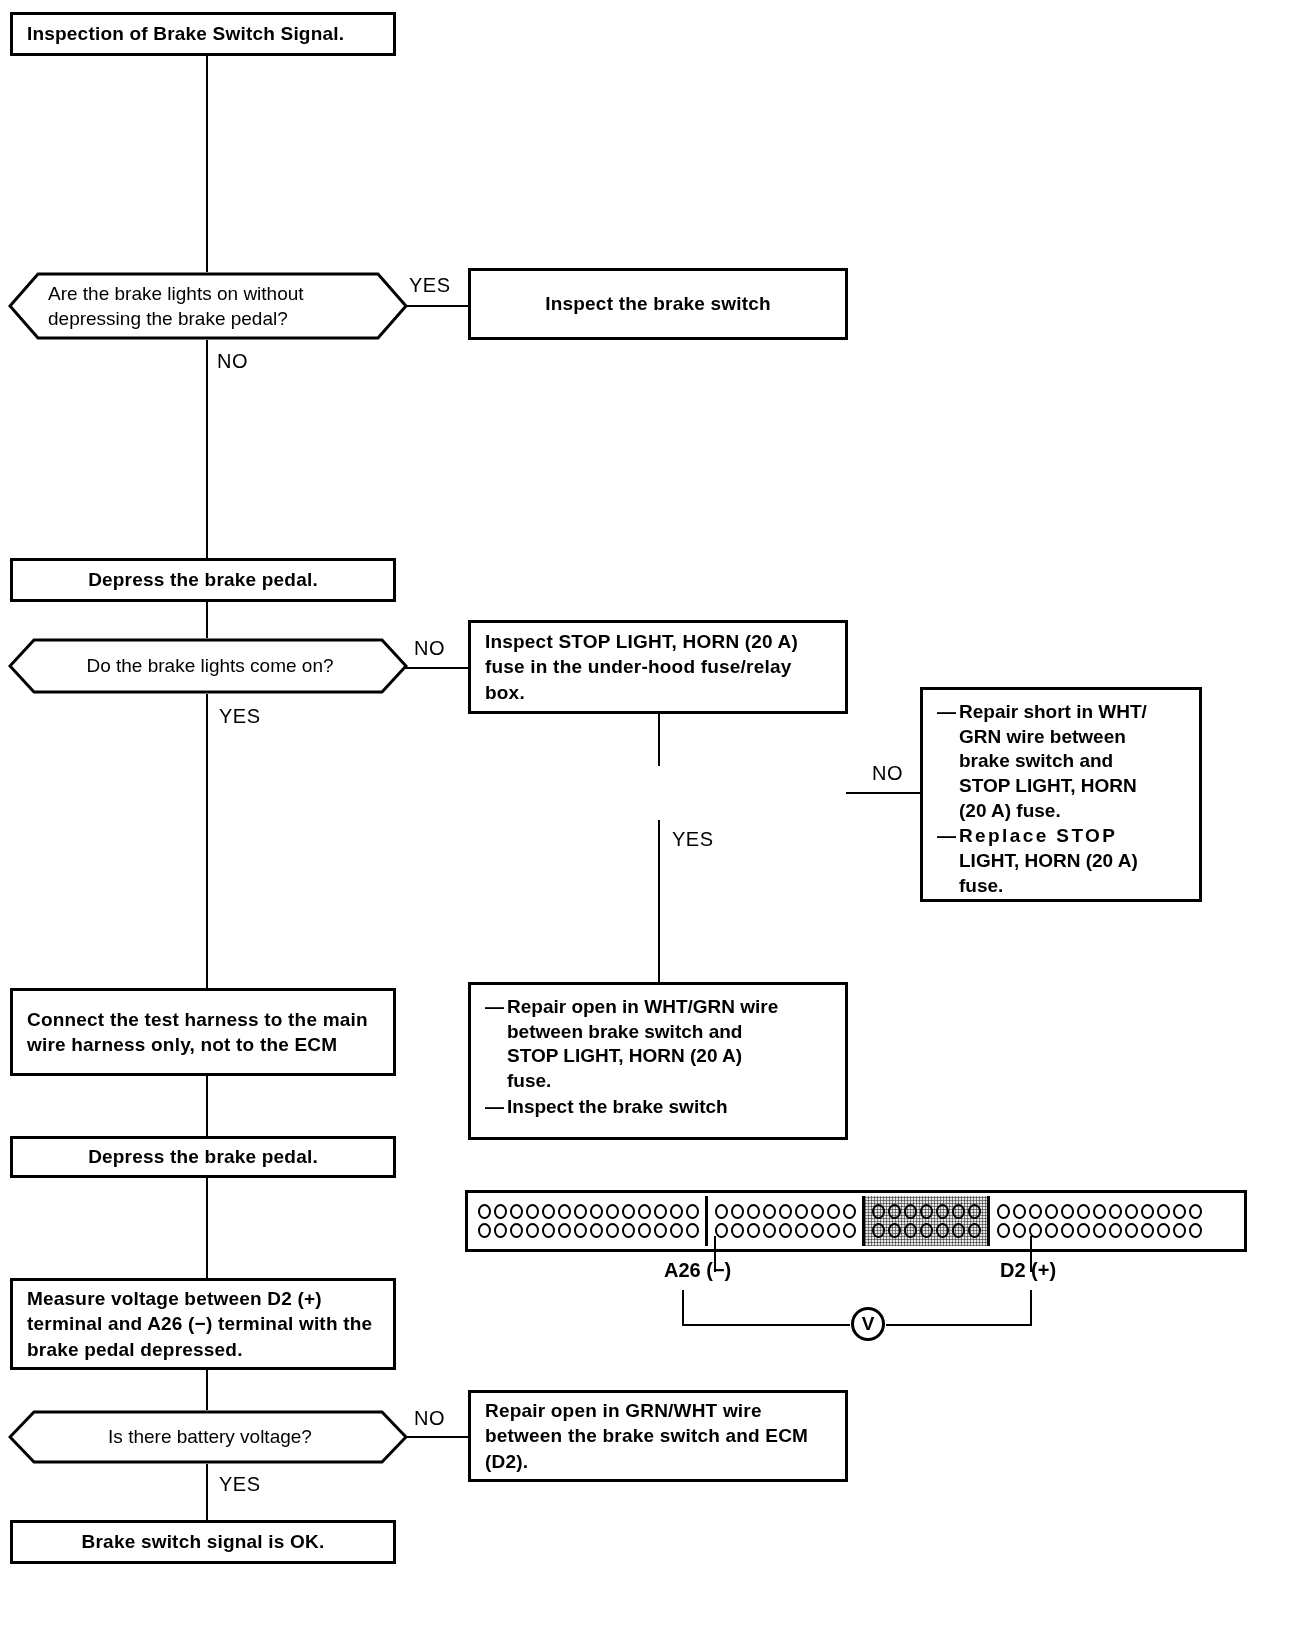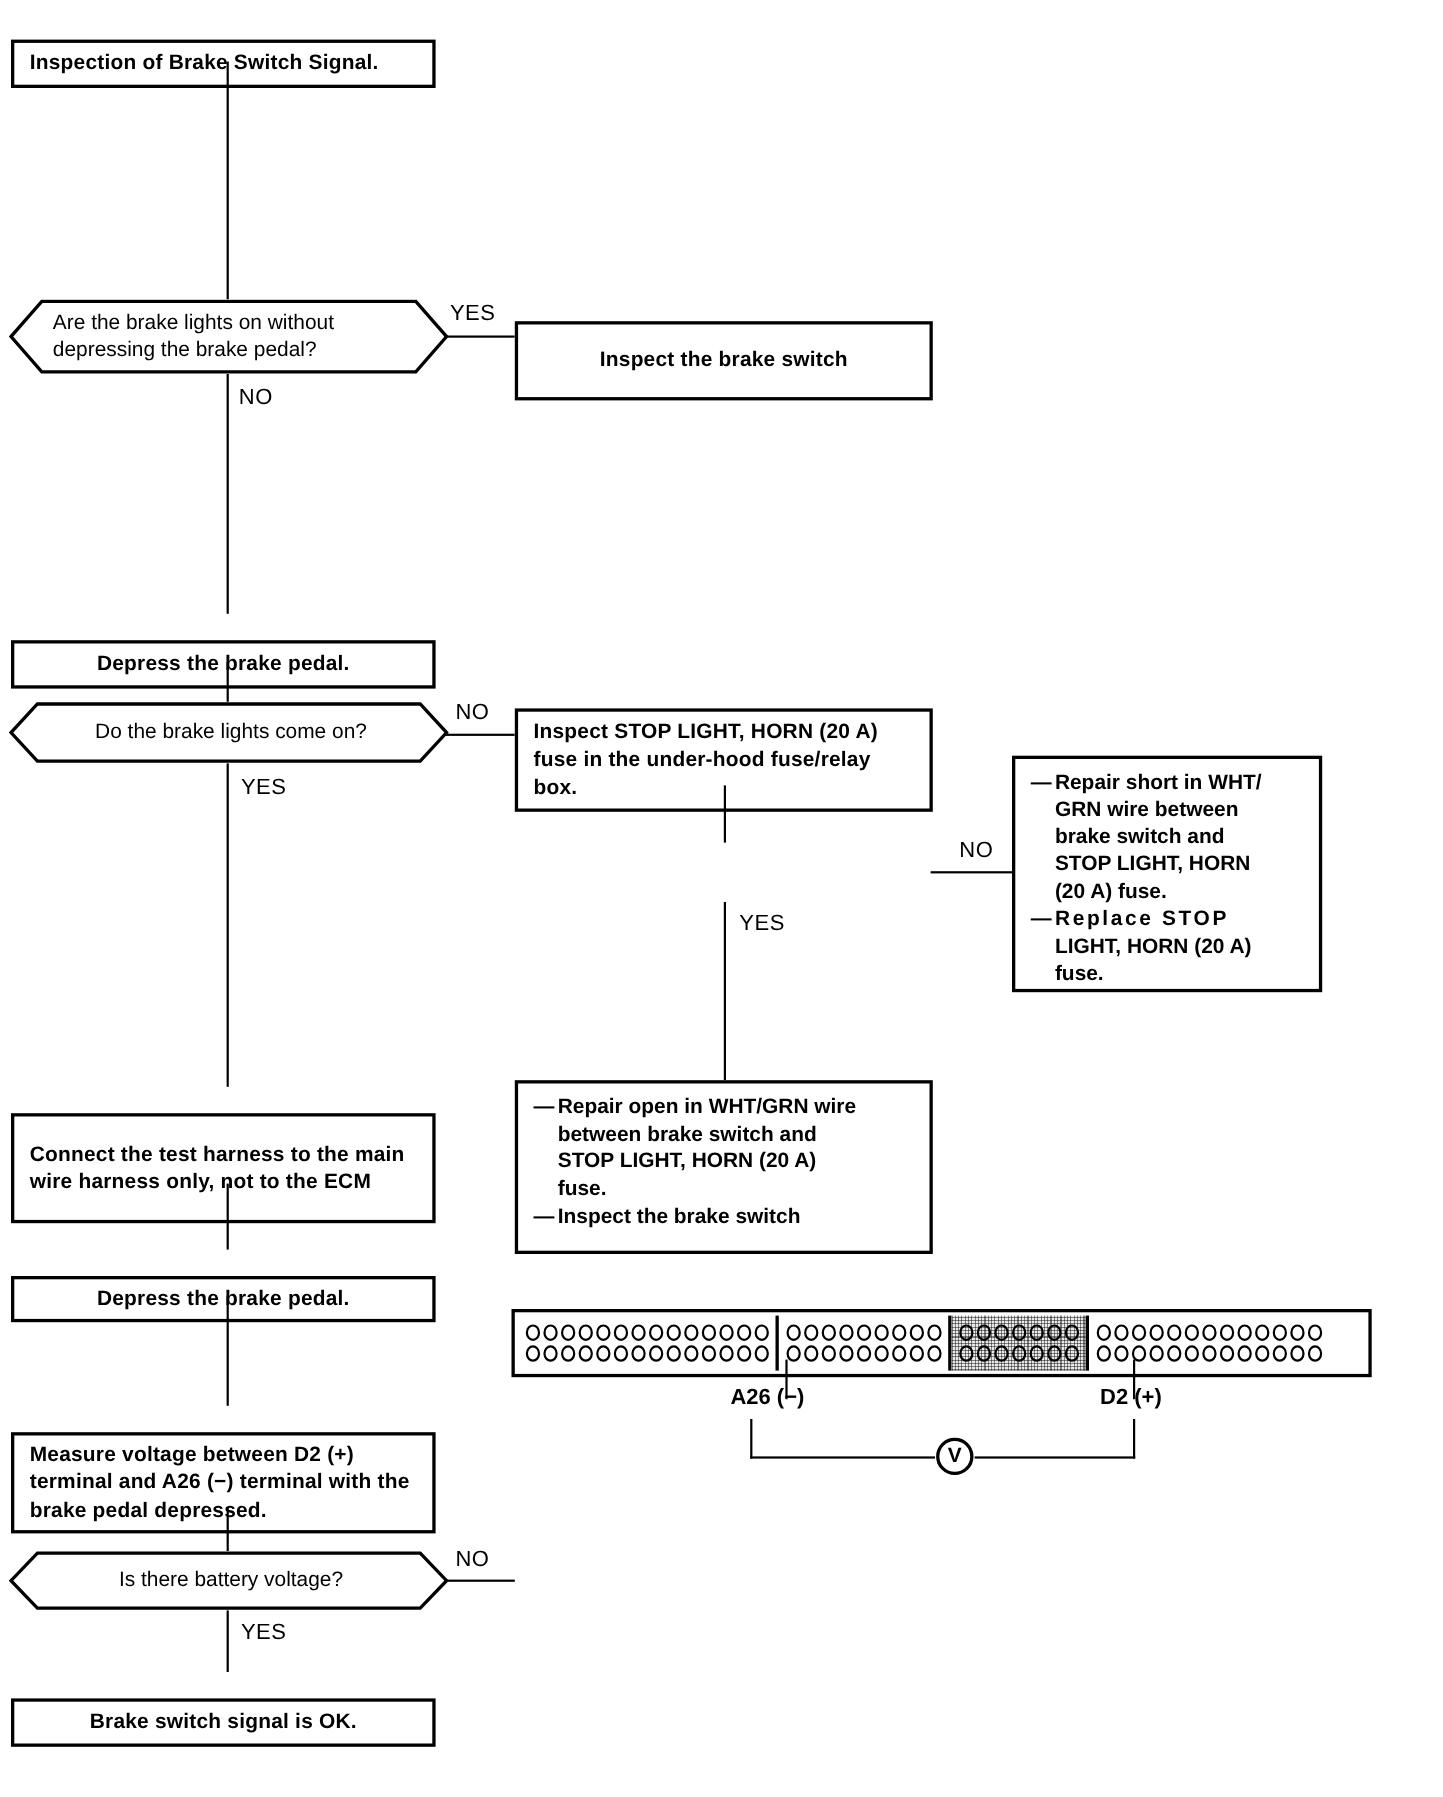--- a/index.html
+++ b/index.html
@@ -22,21 +22,20 @@
   
   .box {
     position: absolute;
     box-sizing: border-box;
     border: 3px solid #000;
     background: #fff;
     display: flex;
     align-items: center;
     padding: 4px 14px;
     line-height: 1.33;
-    margin-top: 24px;
   }
   .box .txt { display: block; width: 100%; }
   .box.center { justify-content: center; text-align: center; }
   .b-reg  { font-weight: bold; font-size: 19px; letter-spacing: .2px; }
   .b-bold { font-weight: bold; font-size: 19px; letter-spacing: .2px; }
 
   
   .hex {
     position: absolute;
   }
@@ -232,21 +231,21 @@
         <span class="just" style="display:block;width:100%">STOP LIGHT, HORN (20 A)</span>
         <span>fuse.</span>
       </span>
     </div>
     <div class="li">
       <span class="dash">—</span>
       <span class="litxt">Inspect the brake switch</span>
     </div>
   </div>
 
-  <div class="box b-reg" style="left:10px; top:988px; width:386px; height:100px;">
+  <div class="box b-reg" style="left:10px; top:988px; width:386px; height:88px;">
     <span class="txt">Connect the test harness to the main wire harness only, not to the ECM</span>
   </div>
 
   <div class="vline" style="left:206px; top:1076px; height:60px;"></div>
 
   <div class="box b-reg center" style="left:10px; top:1136px; width:386px; height:42px;">
     <span class="txt">Depress the brake pedal.</span>
   </div>
 
   <div class="vline" style="left:206px; top:1178px; height:100px;"></div>
@@ -260,20 +259,23 @@
   <div class="hex center" style="left:8px; top:1410px; width:400px; height:54px;">
     <svg width="400" height="54" viewBox="0 0 400 54">
       <polygon points="26,2 374,2 398,27 374,52 26,52 2,27" fill="#fff" stroke="#000" stroke-width="3"></polygon>
     </svg>
     <div class="hextext">Is there battery voltage?</div>
   </div>
 
   <div class="hline" style="left:404px; top:1436px; width:64px;"></div>
   <div class="lbl" style="left:414px; top:1407px;">NO</div>
 
+  <div class="box b-bold" style="left:468px; top:1390px; width:380px; height:92px;">
+    <span class="txt">Repair open in GRN/WHT wire between the brake switch and ECM (D2).</span>
+  </div>
 
   <div class="lbl" style="left:219px; top:1473px;">YES</div>
   <div class="vline" style="left:206px; top:1464px; height:56px;"></div>
 
   <div class="box b-bold center" style="left:10px; top:1520px; width:386px; height:44px;">
     <span class="txt">Brake switch signal is OK.</span>
   </div>
 
   <div id="connector" style="left:465px; top:1190px; width:782px; height:62px;">
       <div class="conn-seg">

